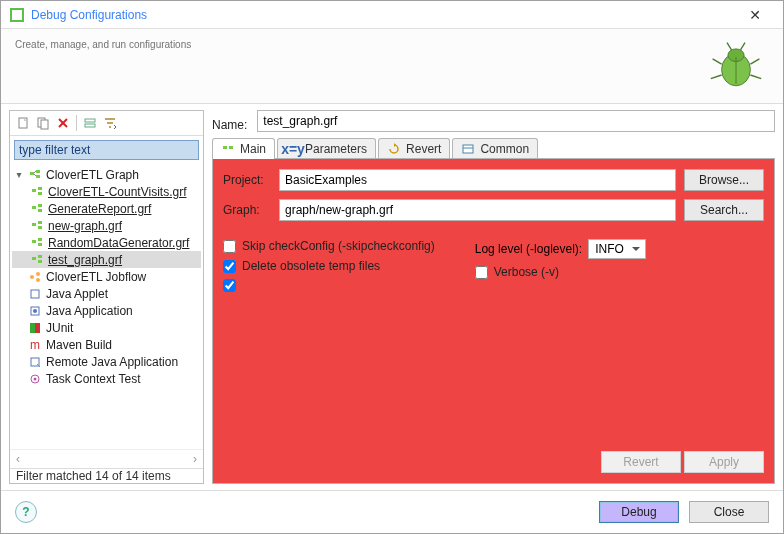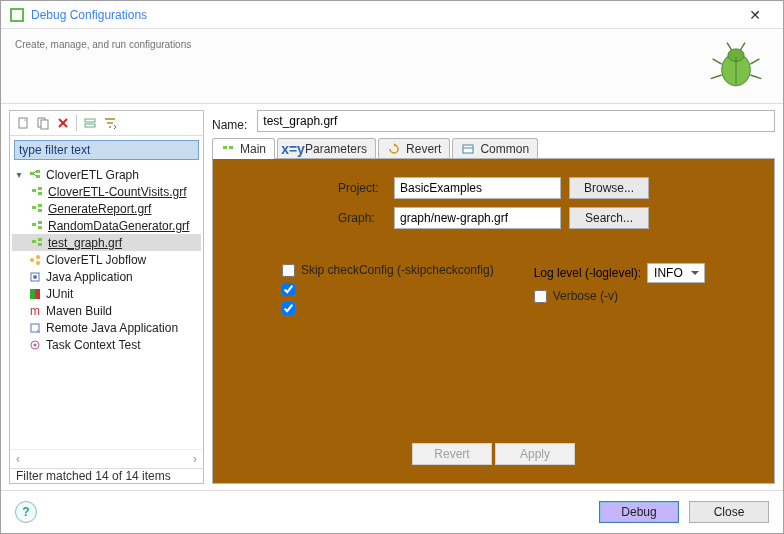--- a/index.html
+++ b/index.html
@@ -27,28 +27,28 @@
 .scroll-hint { display:flex; justify-content:space-between; padding:2px 6px; color:#999; font-size:10px; border-top:1px solid #eee;}
 .left-footer { padding: 0 6px; color: #333; border-top: 1px solid #ddd; }
 .right { flex: 1; margin: 6px 8px 6px 4px; display: flex; flex-direction: column; }
 .name-row { display: flex; align-items: flex-end; gap: 10px; margin-bottom: 6px; }
 .name-row label { color: #222; }
 .name-row input { flex: 1; padding: 3px 5px; border: 1px solid #b5b5b5; background: #fff; }
 .tabs { display: flex; gap: 2px; margin-bottom: -1px; }
 .tab { border: 1px solid #b5b5b5; border-bottom: none; background: #f0f0f0; padding: 3px 8px; display: flex; align-items: flex-start; gap: 5px; border-radius: 3px 3px 0 0; color: #333; cursor: default; }
 .tab.active { background: #fff; position: relative; z-index: 2; }
 .tab-icon { width: 14px; height: 14px; display:flex;align-items:center;justify-content:center; font-size:14px;}
-.panel { border: 1px solid #b5b5b5; flex: 1; padding: 18px; background: #a16207; display: flex; flex-direction: column; align-items: center; }
+.panel { border: 1px solid #b5b5b5; flex: 1; padding: 10px; background: #ef4444; display: flex; flex-direction: column; }
 .form-row { display: flex; align-items: center; gap: 8px; margin-bottom: 8px; }
 .form-row label { width: 48px; color: #222; }
 .form-row input.field { flex: 1; padding: 3px 5px; border: 1px solid #b5b5b5; }
 .btn { padding: 3px 0; border: 1px solid #adadad; background: #e9e9e9; min-width: 80px; text-align:center; color: #222; cursor: default; }
 .btn.disabled { color: #a0a0a0; border-color:#cfcfcf; background:#f0f0f0; }
 .btn.primary { border-color: #3c7fb1; box-shadow: inset 0 0 0 1px #8fc4e8; background:#c4b5fd; }
-.options { display: flex; gap: 40px; margin-top: 26px; }
+.options { display: flex; gap: 40px; margin-top: 10px; }
 .opt-col { display: flex; flex-direction: column; gap: 6px; }
 .chk { display: flex; align-items: center; gap: 6px; color: #222; }
 .chk input { width: 13px; height: 13px; }
 .underline-red { border-bottom: 2px solid #d22; padding-bottom: 1px; }
 .loglevel-row { display: flex; align-items: center; gap: 6px; }
 .select { border: 1px solid #b5b5b5; padding: 2px 18px 2px 6px; background: #fff; position: relative; min-width: 58px; }
 .select::after { content: ""; position: absolute; right: 5px; top: 50%; border: 4px solid transparent; border-top-color: #555; transform: translateY(-2px); }
 .panel-footer { margin-top: auto; display: flex; justify-content: flex-end; gap: 3px; padding-top: 10px; }
 .bottom { border-top: 1px solid #ddd; padding: 10px 14px; display: flex; align-items: center; }
 .help-icon { width: 22px; height: 22px; border: 1px solid #8bb; border-radius: 50%; display:flex;align-items:center;justify-content:center; color:#2a6; font-weight:bold; background:#f2faff; }
@@ -156,20 +156,30 @@
           <span>GenerateReport.grf</span>
         </div>
       <div class="tree-node child">
           <span class="node-icon">
             <svg width="12" height="12">
               <rect x="1" y="3" width="4" height="3" fill="#7c4"></rect>
               <rect x="7" y="1" width="4" height="3" fill="#7c4"></rect>
               <rect x="7" y="6" width="4" height="3" fill="#7c4"></rect>
             </svg>
           </span>
+          <span>new-graph.grf</span>
+        </div>
+      <div class="tree-node child">
+          <span class="node-icon">
+            <svg width="12" height="12">
+              <rect x="1" y="3" width="4" height="3" fill="#7c4"></rect>
+              <rect x="7" y="1" width="4" height="3" fill="#7c4"></rect>
+              <rect x="7" y="6" width="4" height="3" fill="#7c4"></rect>
+            </svg>
+          </span>
           <span>RandomDataGenerator.grf</span>
         </div>
       <div class="tree-node child selected">
           <span class="node-icon">
             <svg width="12" height="12">
               <rect x="1" y="3" width="4" height="3" fill="#7c4"></rect>
               <rect x="7" y="1" width="4" height="3" fill="#7c4"></rect>
               <rect x="7" y="6" width="4" height="3" fill="#7c4"></rect>
             </svg>
           </span>
@@ -178,20 +188,29 @@
       <div class="tree-node root">
           <span class="caret">&nbsp;</span>
           <span class="node-icon">
             <svg width="12" height="12">
               <circle cx="3" cy="6" r="2" fill="#fa4"></circle>
               <circle cx="9" cy="3" r="2" fill="#fa4"></circle>
               <circle cx="9" cy="9" r="2" fill="#fa4"></circle>
             </svg>
           </span>
           <span>CloverETL Jobflow</span>
+        </div>
+      <div class="tree-node root">
+          <span class="caret">&nbsp;</span>
+          <span class="node-icon">
+            <svg width="12" height="12">
+              <rect x="2" y="2" width="8" height="8" fill="none" stroke="#57b"></rect>
+            </svg>
+          </span>
+          <span>Java Applet</span>
         </div>
       <div class="tree-node root">
           <span class="caret">&nbsp;</span>
           <span class="node-icon">
             <svg width="12" height="12">
               <rect x="2" y="2" width="8" height="8" fill="none" stroke="#57b"></rect>
               <circle cx="6" cy="6" r="2" fill="#57b"></circle>
             </svg>
           </span>
           <span>Java Application</span>
@@ -293,20 +312,21 @@
         <div class="btn">Search...</div>
       </div>
       <div class="options">
         <div class="opt-col">
           <label class="chk">
               <input type="checkbox" style="">
               <span>Skip checkConfig (-skipcheckconfig)</span>
             </label>
           <label class="chk">
               <input type="checkbox" checked="" style="">
+              <span>Delete obsolete temp files</span>
             </label>
           <label class="chk">
               <input type="checkbox" checked="" style="">
             </label>
         </div>
         <div class="opt-col">
           <div class="loglevel-row">
             <span>Log level (-loglevel):</span>
             <div class="select"><span>INFO</span></div>
           </div>

